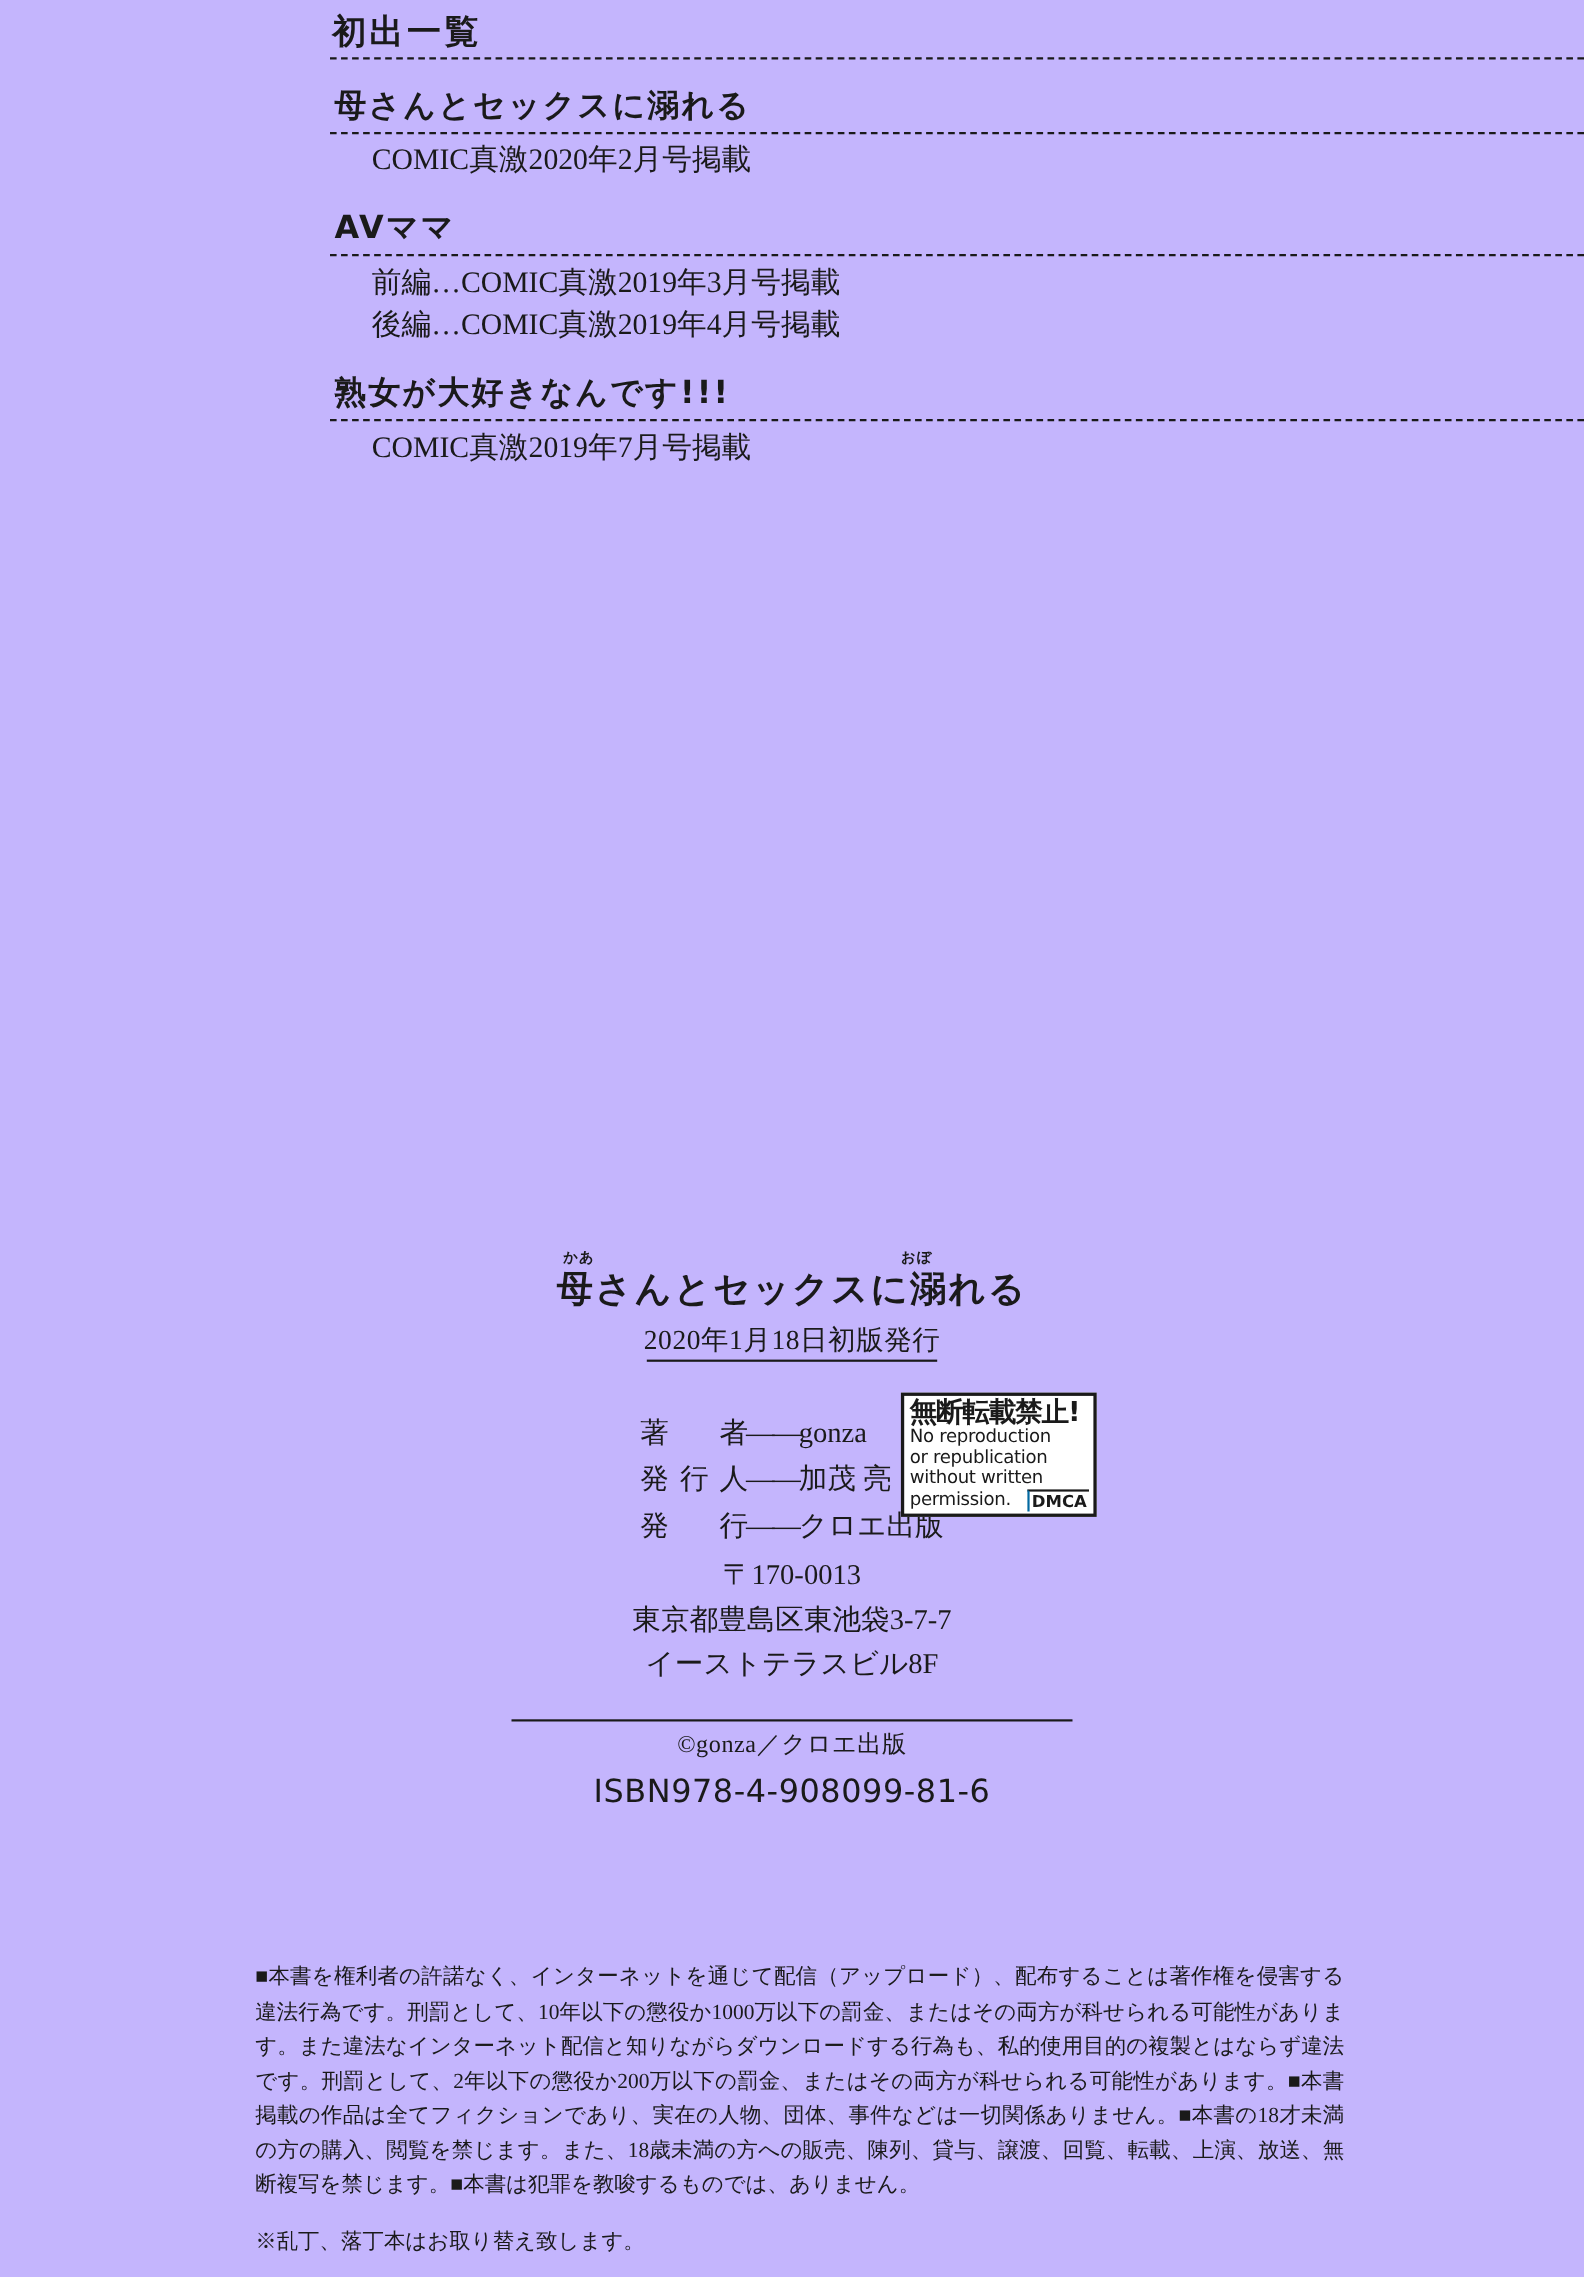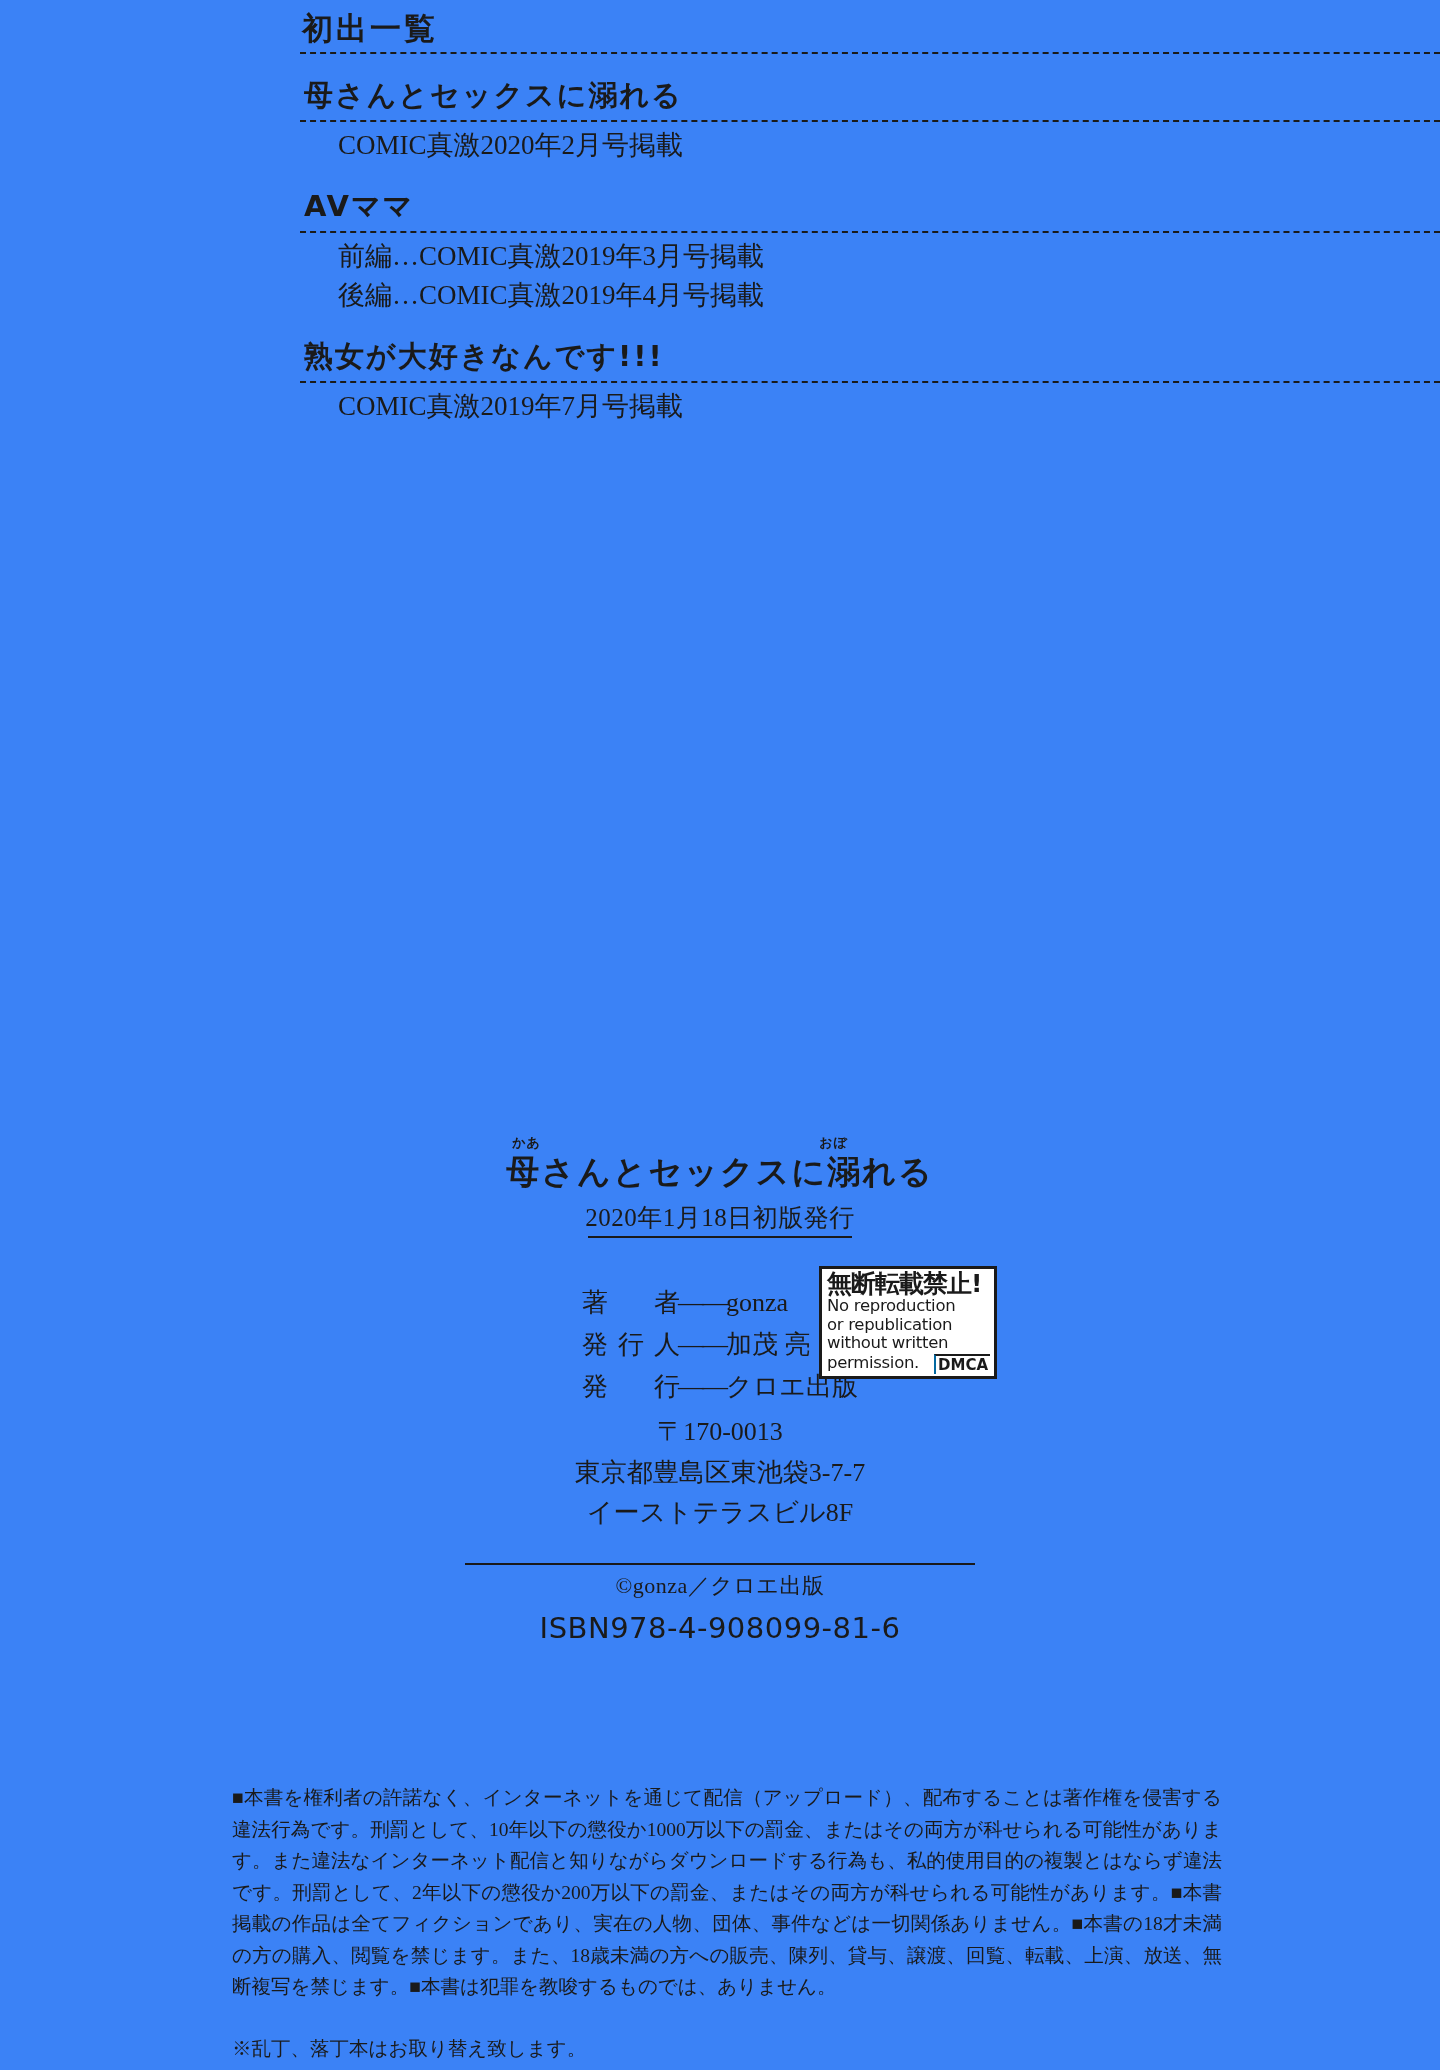--- a/index.html
+++ b/index.html
@@ -12,21 +12,21 @@
     height: 2070px;
     position: relative;
     font-family: "Liberation Serif", serif;
     color: #1a1a1a;
     overflow: hidden;
   }
 
   .page {
     position: absolute;
     inset: 0;
-    background: #3b82f6;
+    background: #c4b5fd;
   }
 
   
   .credits-list {
     position: absolute;
     left: 300px;
     top: 0;
     width: 1140px;
   }
 
@@ -221,21 +221,21 @@
     top: 1782px;
     width: 990px;
     font-family: "Liberation Serif", serif;
     font-size: 19.5px;
     line-height: 1.62;
     text-align: justify;
     letter-spacing: 0px;
   }
   .legal p { margin: 0; }
   .legal .note {
-    margin-top: 30px;
+    margin-top: 20px;
   }
 </style>
 </head>
 <body>
 
 <div class="page">
 
   <div class="credits-list">
 
     <div class="section-title">初出一覧</div>

